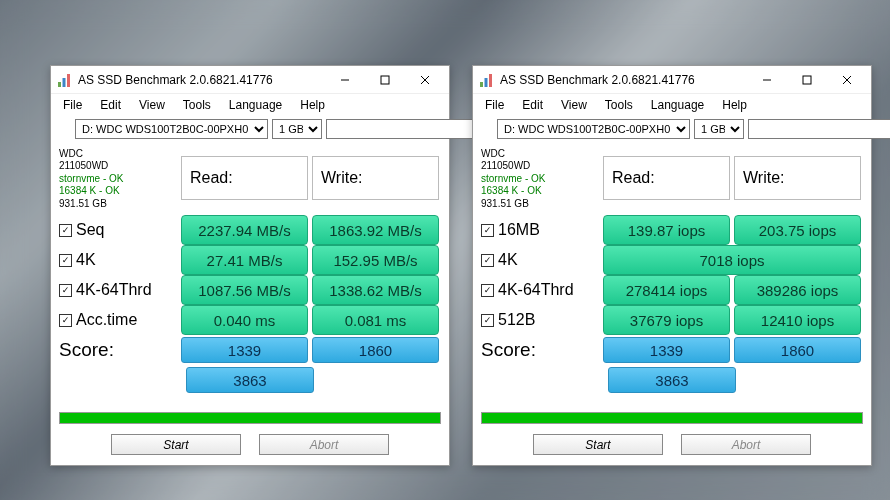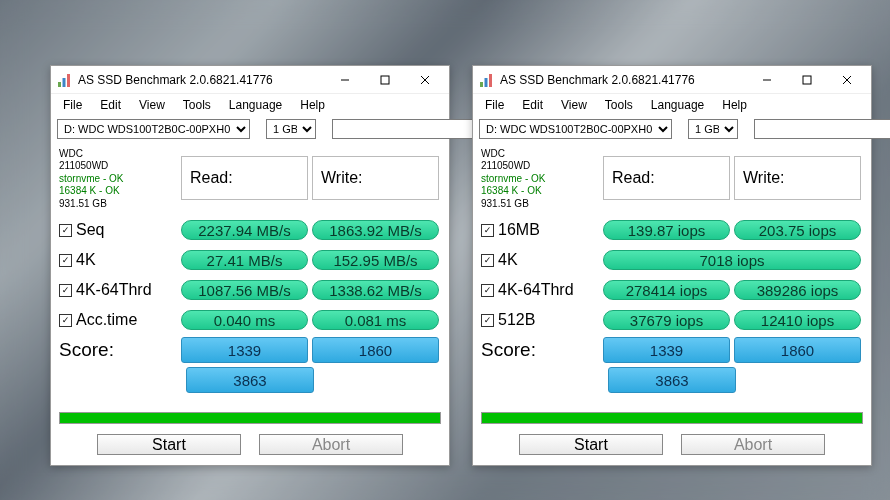--- a/index.html
+++ b/index.html
@@ -43,22 +43,22 @@
     cursor: default;
   }
   .menubar {
     display: flex; gap: 2px;
     padding: 2px 4px;
     font-size: 12px;
     color: #000;
   }
   .menubar span { padding: 2px 8px; cursor: default; }
   .toolbar {
-    display: flex; align-items: center; gap: 16px;
-    padding: 3px 6px;
+    display: flex; align-items: center; gap: 4px;
+    padding: 3px 24px;
   }
   .toolbar select, .toolbar .textbox {
     font-size: 11px;
     border: 1px solid #7a7a7a;
     background: #fff;
     height: 20px;
     padding: 0 2px;
   }
   .drive-select { flex: 0 0 180px; }
   .size-select { width: 50px; }
@@ -101,25 +101,25 @@
   }
   .chk {
     width: 13px; height: 13px;
     border: 1px solid #333;
     display: inline-flex; align-items: center; justify-content: center;
     font-size: 9px; line-height: 1;
   }
   .cell {
     flex: 1;
     margin: 0 2px;
-    height: 20px;
+    height: 30px;
     display: flex; align-items: center; justify-content: center;
     color: #0a3a2a;
     font-size: 15px;
-    border-radius: 11px;
+    border-radius: 4px;
     background: linear-gradient(#4ee6b0, #1fc98f);
     border: 1px solid #1aa877;
   }
   .scorerow .rowlabel { font-size: 19px; }
   .bluecell {
     flex: 1;
     margin: 0 2px;
     height: 26px;
     display: flex; align-items: center; justify-content: center;
     color: #0a3050;
@@ -134,26 +134,27 @@
     height: 12px;
     margin: 10px 8px 6px 8px;
     border: 1px solid #999;
     background: #00c000;
   }
   .btnrow {
     display: flex; justify-content: center; gap: 18px;
     padding: 4px 0 10px 0;
   }
   .btn {
-    width: 144px; height: 21px;
+    width: 130px; height: 21px;
     border: 1px solid #888;
     background: linear-gradient(#fdfdfd,#e8e8e8);
-    font-size: 16px;
+    font-size: 12px;
     display: flex; align-items: center; justify-content: center;
     cursor: default;
+    font-style: italic;
   }
   .btn.disabled { color: #888; }
 </style>
 </head>
 <body>
 
 <div id="root">
     <div class="window" style="left: 50px; top: 65px;">
       <div class="titlebar">
     <span class="app-icon"><svg viewBox="0 0 16 16">

